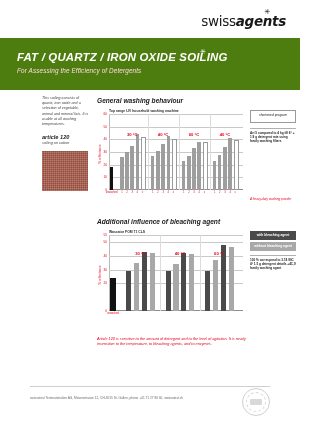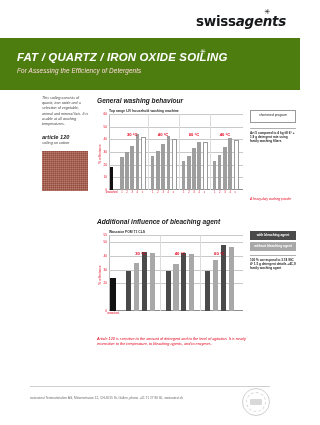--- a/index.html
+++ b/index.html
@@ -14,21 +14,21 @@
 
   
   .logo-area{position:absolute;left:0;top:0;width:300px;height:38px;}
   .logo{
     position:absolute;right:14px;top:13px;
     font-family:"DejaVu Sans",sans-serif;
     font-size:13.5px;letter-spacing:-0.3px;color:#17181a;
     white-space:nowrap;
   }
   .logo .lo-a{font-weight:bold;font-style:italic;}
-  .logo .lo-b{font-weight:bold;}
+  .logo .lo-b{font-weight:normal;}
   .logo-star{
     position:absolute;right:30px;top:8px;
     color:#111;font-size:7px;line-height:7px;
   }
 
   
   .banner{position:absolute;left:0;top:38px;width:300px;height:52px;background:#4d7c0f;}
   .banner-title{
     position:absolute;left:17px;top:13px;
     color:#fff;font-weight:bold;font-style:italic;

